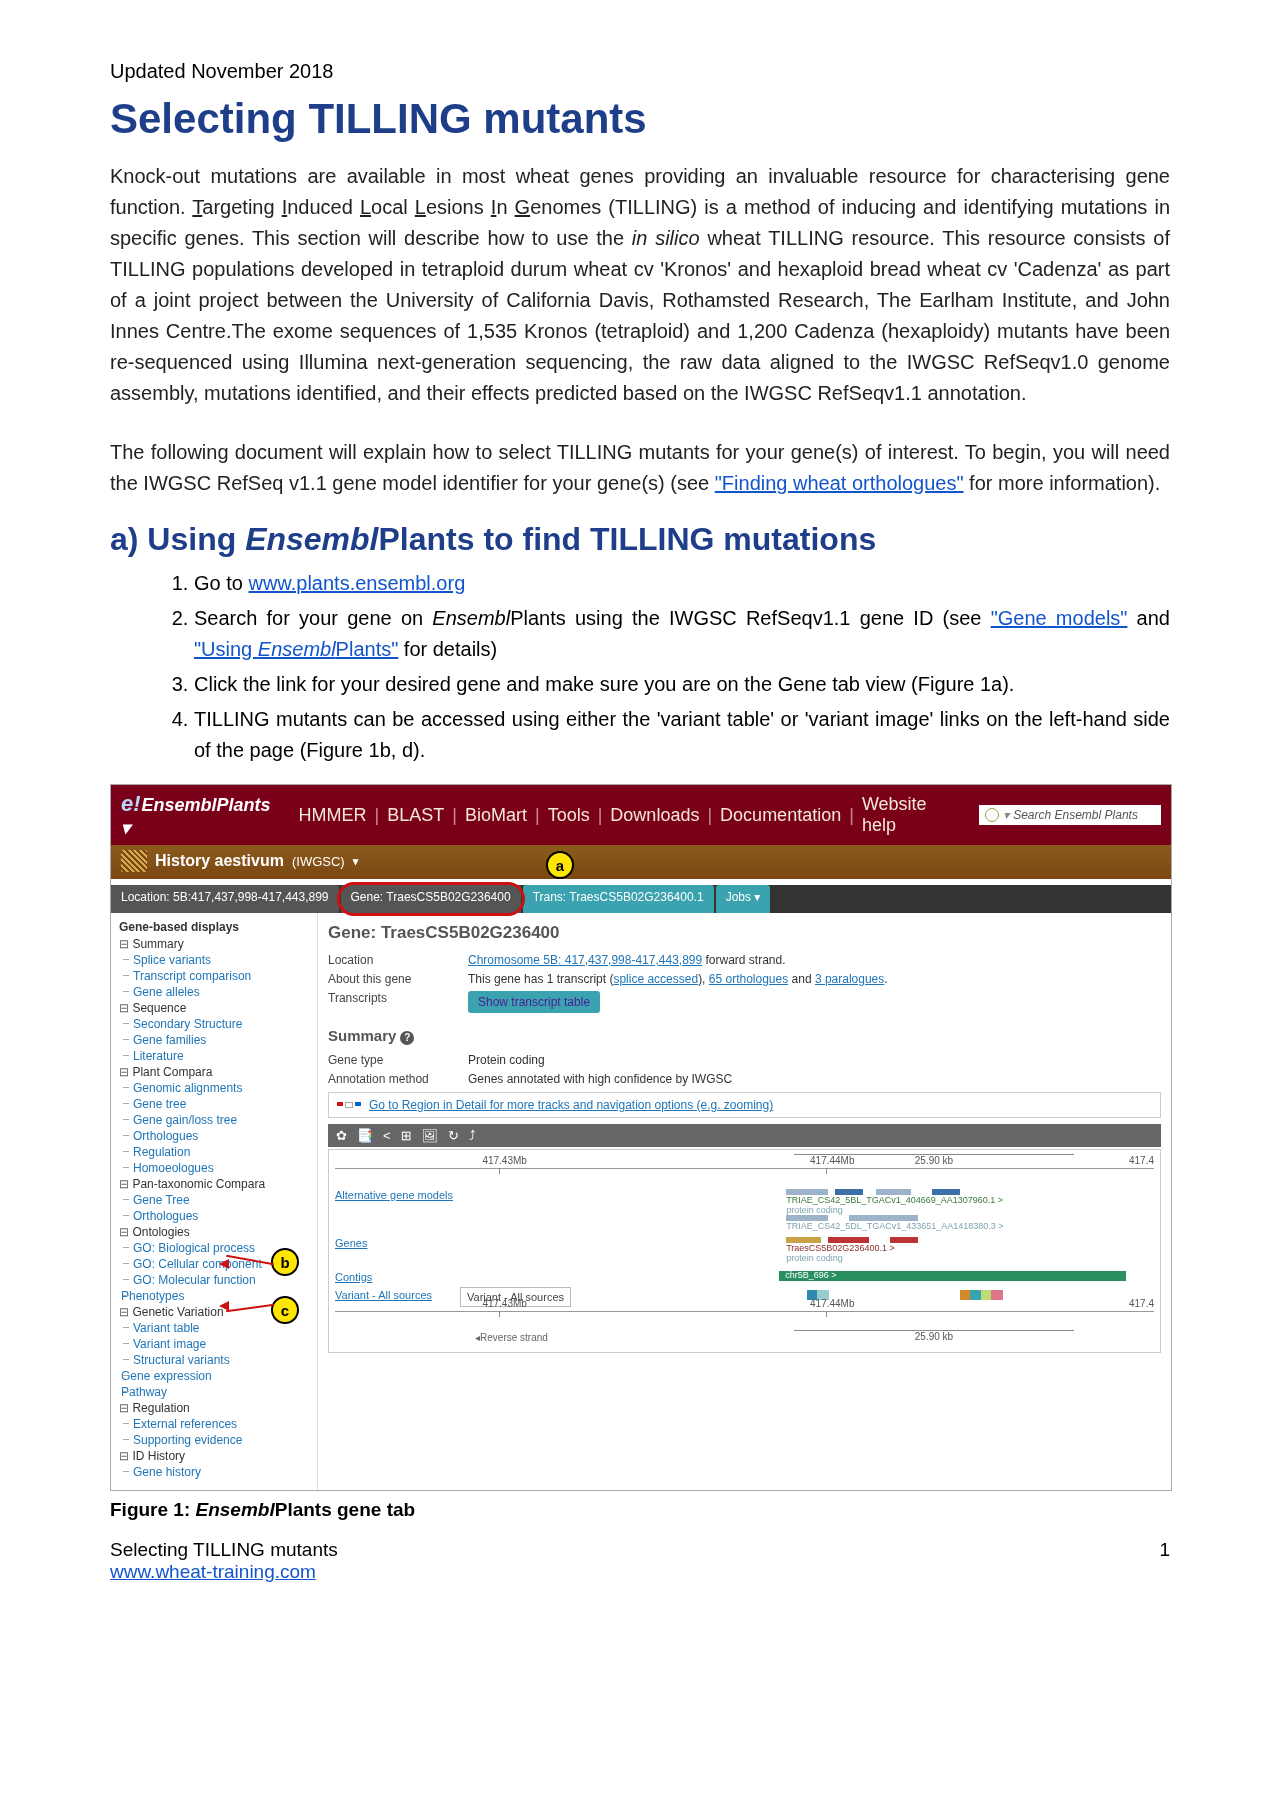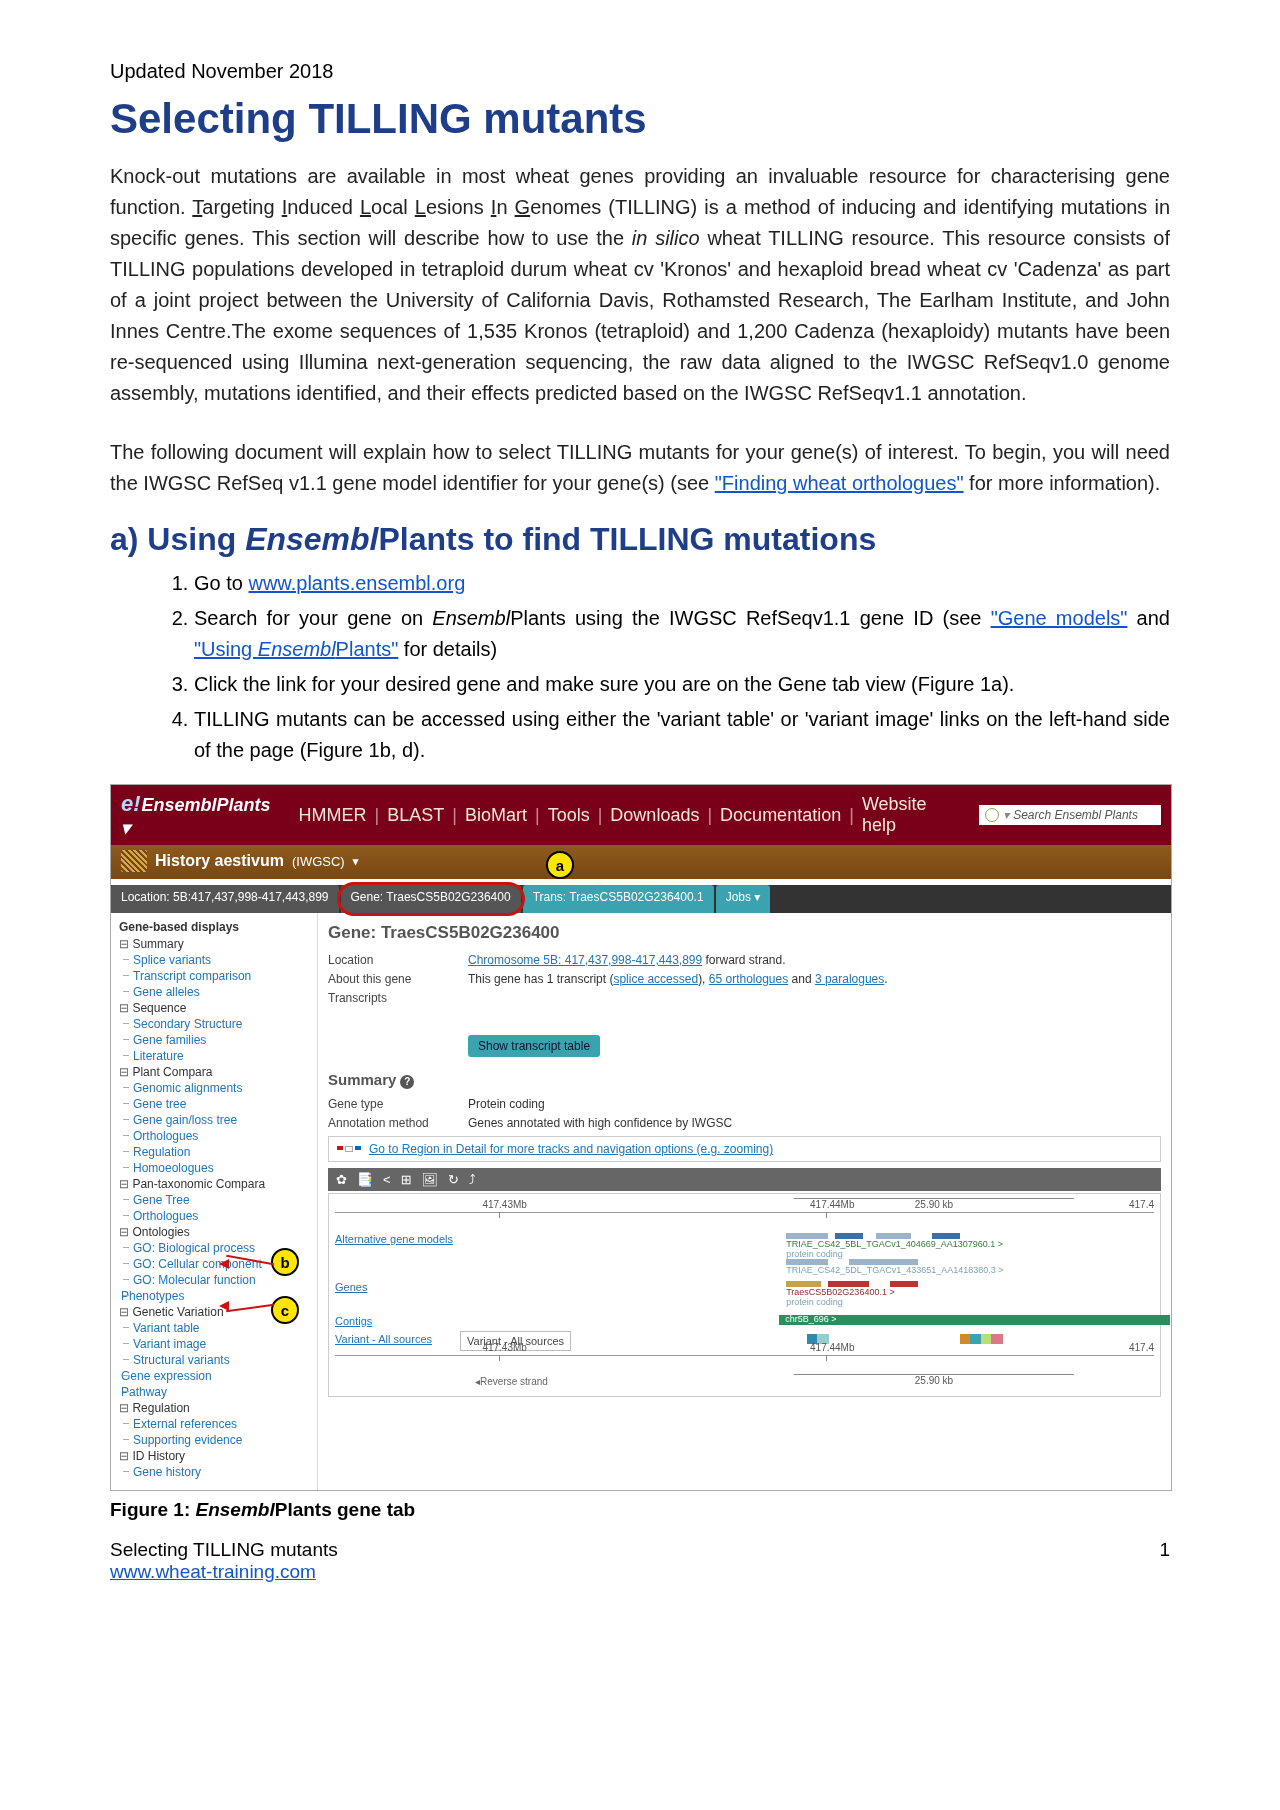--- a/index.html
+++ b/index.html
@@ -108,21 +108,21 @@
   .side .item { color:#2076b8; font-size:12px; padding:1px 0 1px 14px; position:relative;}
   .side .root { color:#333; font-size:12px; padding:1px 0; }
   .side .root::before { content:"⊟ "; color:#666;}
   .side .item::before { content:""; position:absolute; left:4px; top:7px; width:6px; border-top:1px solid #aaa;}
   .main { flex:1; padding:8px 10px; position:relative;}
   .main h3 { color:#555; font-size:17px; margin:2px 0 10px 0; font-weight:bold;}
   .info-row { display:flex; font-size:12px; margin:5px 0;}
   .info-row .lab { width:140px; color:#444;}
   .info-row .val { color:#2076b8;}
   .info-row .val.blk { color:#333;}
-  .btn-teal { display:inline-block; background:#3ba2b0; color:#0f172a; padding:4px 10px; border-radius:3px; font-size:12px;margin-top:44px;}
+  .btn-teal { display:inline-block; background:#3ba2b0; color:#4c1d95; padding:4px 10px; border-radius:3px; font-size:12px;}
   .summary-h { font-weight:bold; color:#555; font-size:15px; margin:14px 0 8px 0;}
   .summary-h .q { display:inline-block;width:14px;height:14px;border-radius:50%;background:#555;color:#fff;font-size:10px;text-align:center;line-height:14px;margin-left:4px;}
   .region-bar { border:1px solid #ccc; padding:5px 8px; margin:6px 0; font-size:12px; color:#2076b8; display:flex; align-items:center; gap:8px;}
   .region-bar .flag { display:flex; gap:2px;}
   .region-bar .flag span{ width:6px;height:4px;}
   .tool-bar { background:#666; padding:4px 8px; display:flex; gap:10px; color:#fff; font-size:13px;}
   .track-area { border:1px solid #ccc; padding:4px 6px 10px 6px; position:relative; margin-top:2px;}
   .ruler { position:relative; height:14px; border-top:1px solid #999; margin:2px 0 4px 0;}
   .ruler::before, .ruler::after { content:""; position:absolute; top:-1px; width:1px; height:6px; background:#888;}
   .ruler::before { left:20%;} .ruler::after { left:60%;}
@@ -139,21 +139,21 @@
   .gene-txt.grey { color:#7da2b3;}
   .gene-txt.dred { color:#8b2f2f;}
   .var-box { border:1px solid #bbb; padding:3px 6px; font-size:11px; display:inline-block; color:#444;}
   .chip { position:absolute; width:12px;height:10px;}
   .chip.b1 { background:#2f8ab0;}
   .chip.b2 { background:#9cc;}
   .chip.b3 { background:#bbdd77;}
   .chip.b4 { background:#dd7788;}
   .chip.o { background:#d08a2a;}
   .chip.t { background:#3ba2b0;}
-  .contigs-bar { position:absolute; height:10px; background:#2a8f5f; top:2px;padding-left:44px;}
+  .contigs-bar { position:absolute; height:10px; background:#2a8f5f; top:2px;}
   .contigs-bar .lbl { position:absolute; left:6px; top:-1px; color:#fff; font-size:9px;}
   .reverse { font-size:10px; color:#666; margin-top:2px;}
 </style>
 </head>
 <body>
 
 <div class="page">
   <div class="updated">Updated November 2018</div>
   <h1>Selecting TILLING mutants</h1>
 

